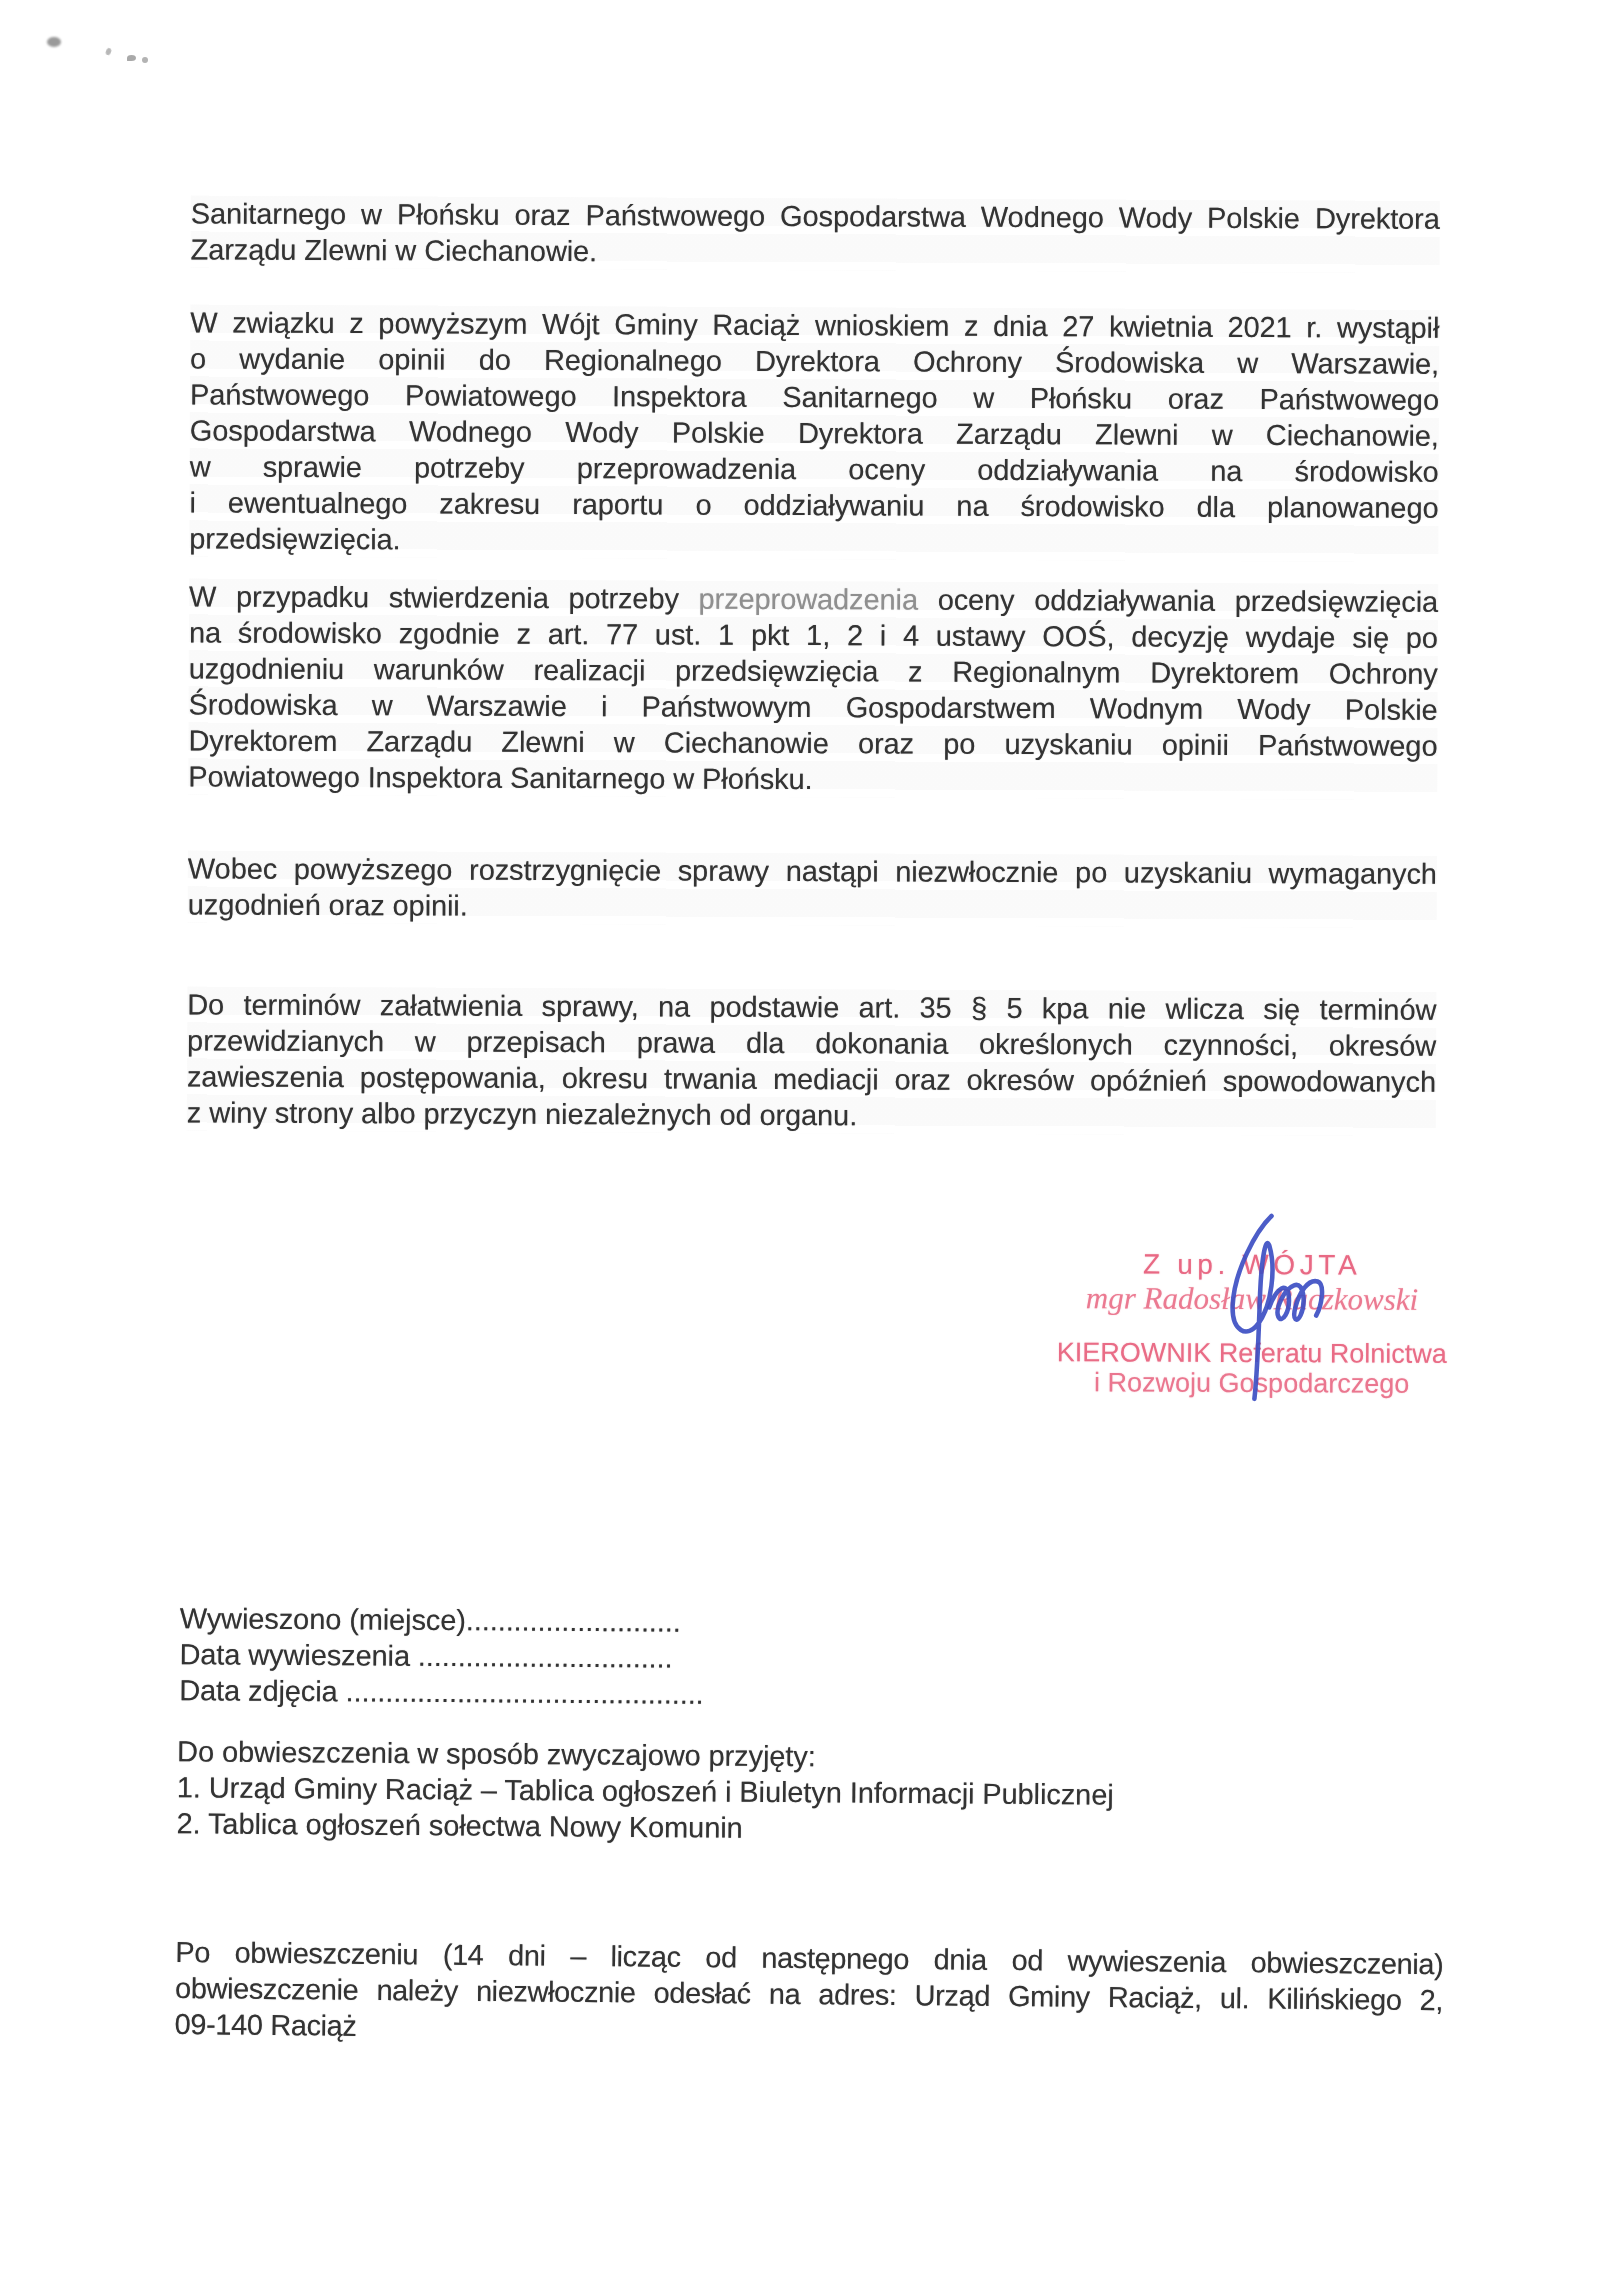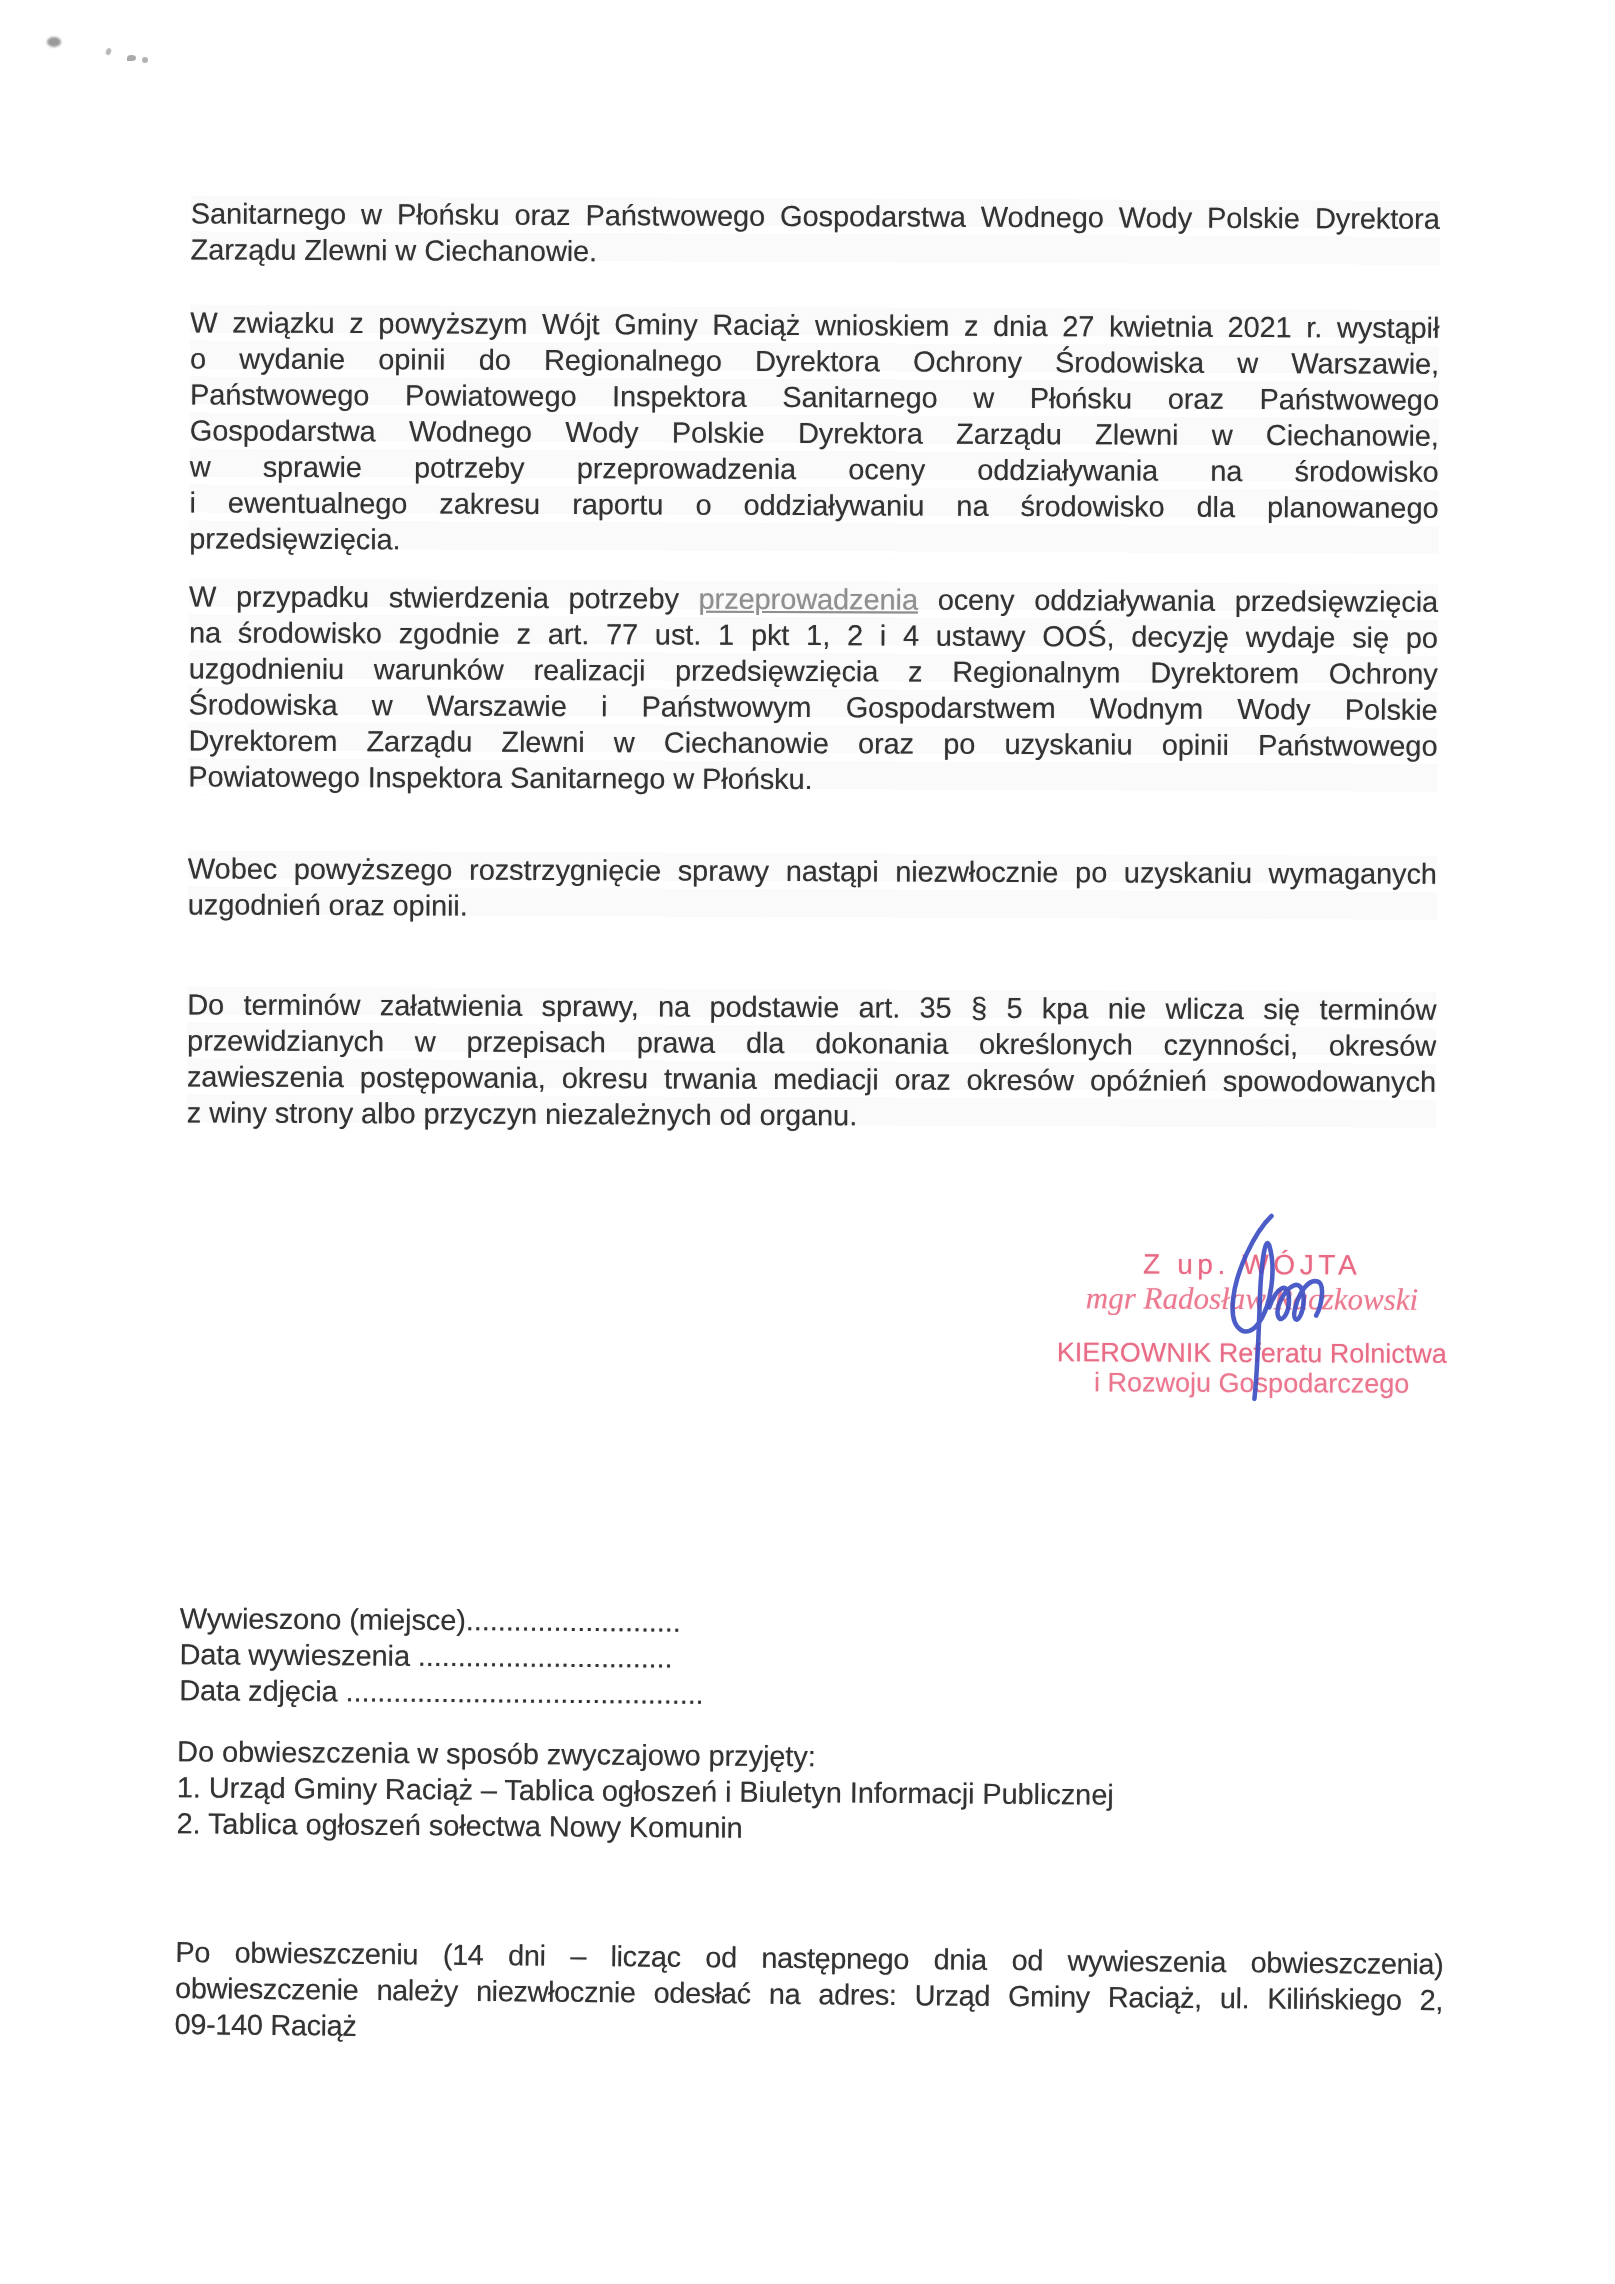--- a/index.html
+++ b/index.html
@@ -13,21 +13,21 @@
   .para{
     position:absolute;left:191px;width:1249px;
     background:repeating-linear-gradient(180deg,rgba(130,130,130,.04) 0 28px,rgba(130,130,130,0) 28px 36px);
   }
   .line{
     font-size:29px;line-height:36px;letter-spacing:-0.1px;
     text-shadow:0 0 0.8px rgba(40,40,40,.5);
   }
   .jline{text-align:justify;text-align-last:justify;}
   .lline{text-align:left;}
-  .faded{color:#8f8f8f;text-shadow:0 0 1px rgba(140,140,140,.6);text-decoration:underline;}
+  .faded{color:#8f8f8f;text-shadow:0 0 1px rgba(140,140,140,.6);}
 
   
   .block{position:absolute;}
   .posting{left:186px;top:1604px;width:913px;transform:rotate(.15deg);}
   .methods{left:184px;top:1738px;width:1173px;transform:rotate(.2deg);}
   .return{left:183px;top:1940px;width:1268px;transform:rotate(.3deg);}
   .return .line{letter-spacing:-0.4px;}
 
   
   .stamp{

